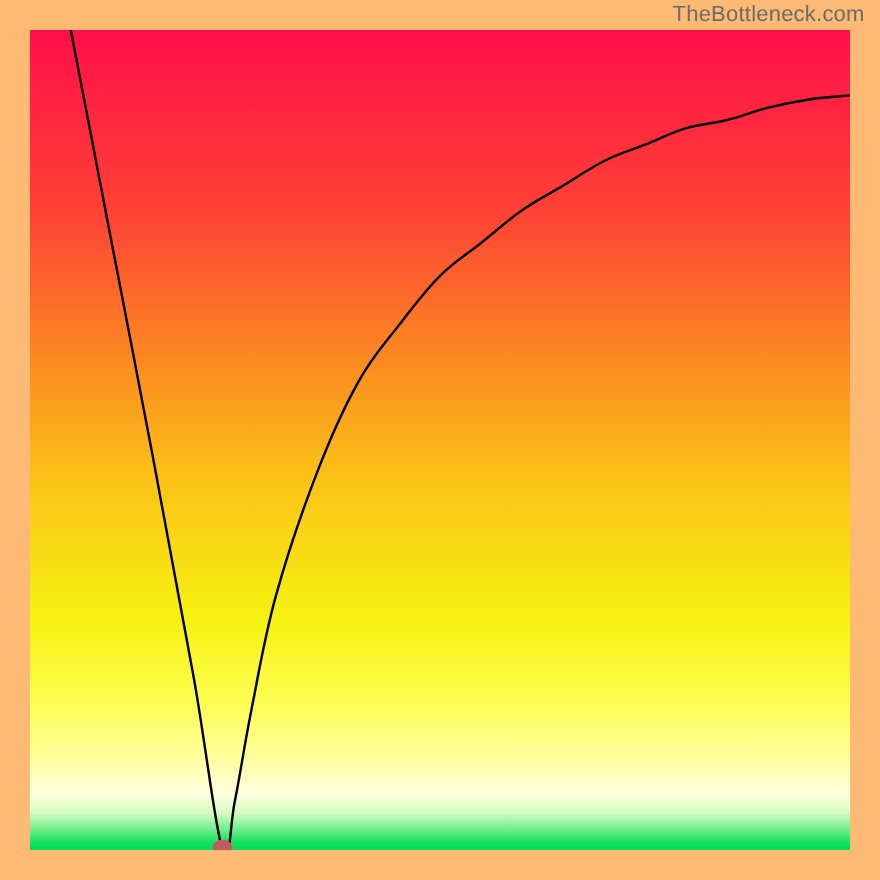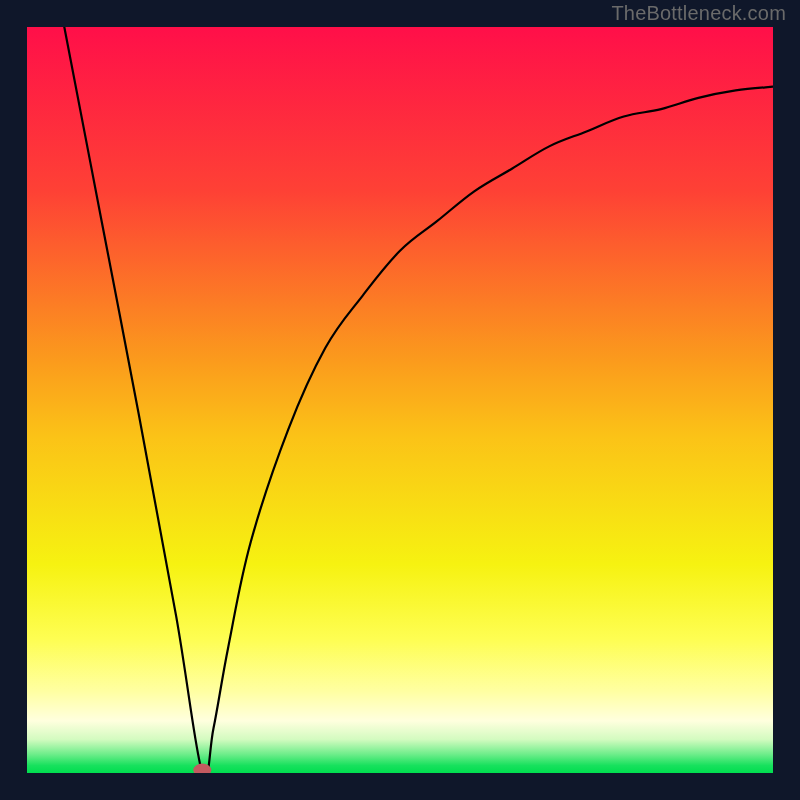--- a/index.html
+++ b/index.html
@@ -6,21 +6,21 @@
     margin: 0;
     padding: 0;
     width: 800px;
     height: 800px;
     overflow: hidden;
     font-family: Arial, Helvetica, sans-serif;
   }
   .frame {
     width: 800px;
     height: 800px;
-    background: #0f172a;
+    background: #fdba74;
     position: relative;
   }
   .watermark {
     position: absolute;
     top: 2px;
     right: 14px;
     color: #6a6a6a;
     font-size: 20px;
     font-weight: 400;
     letter-spacing: 0.2px;

